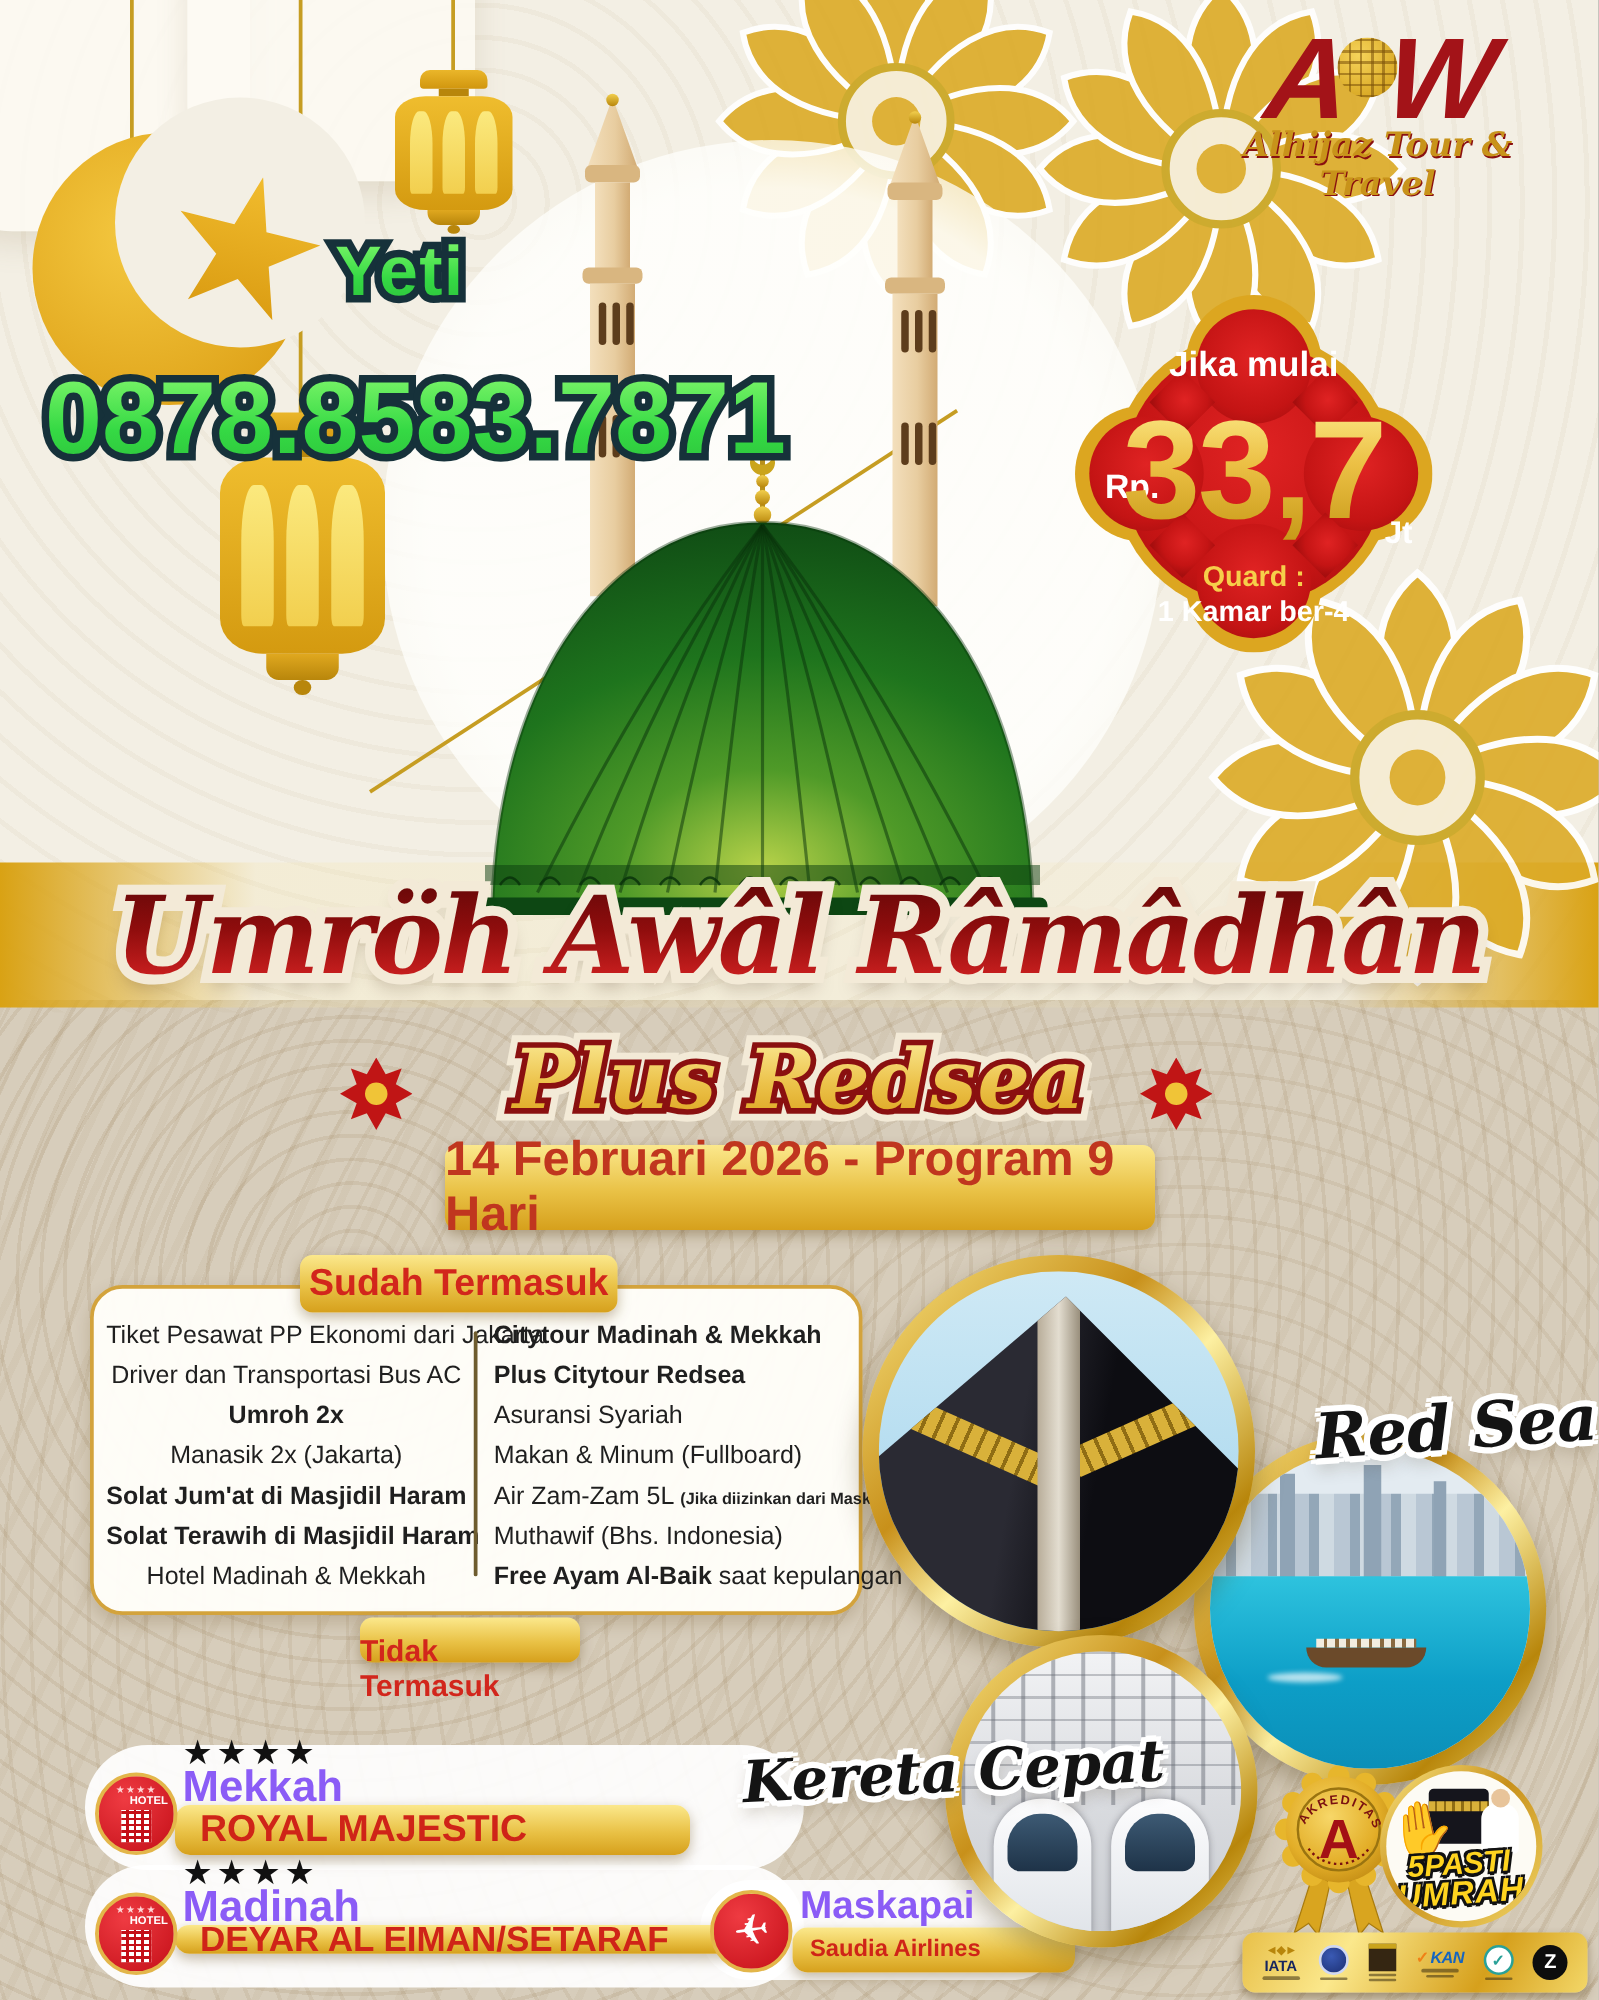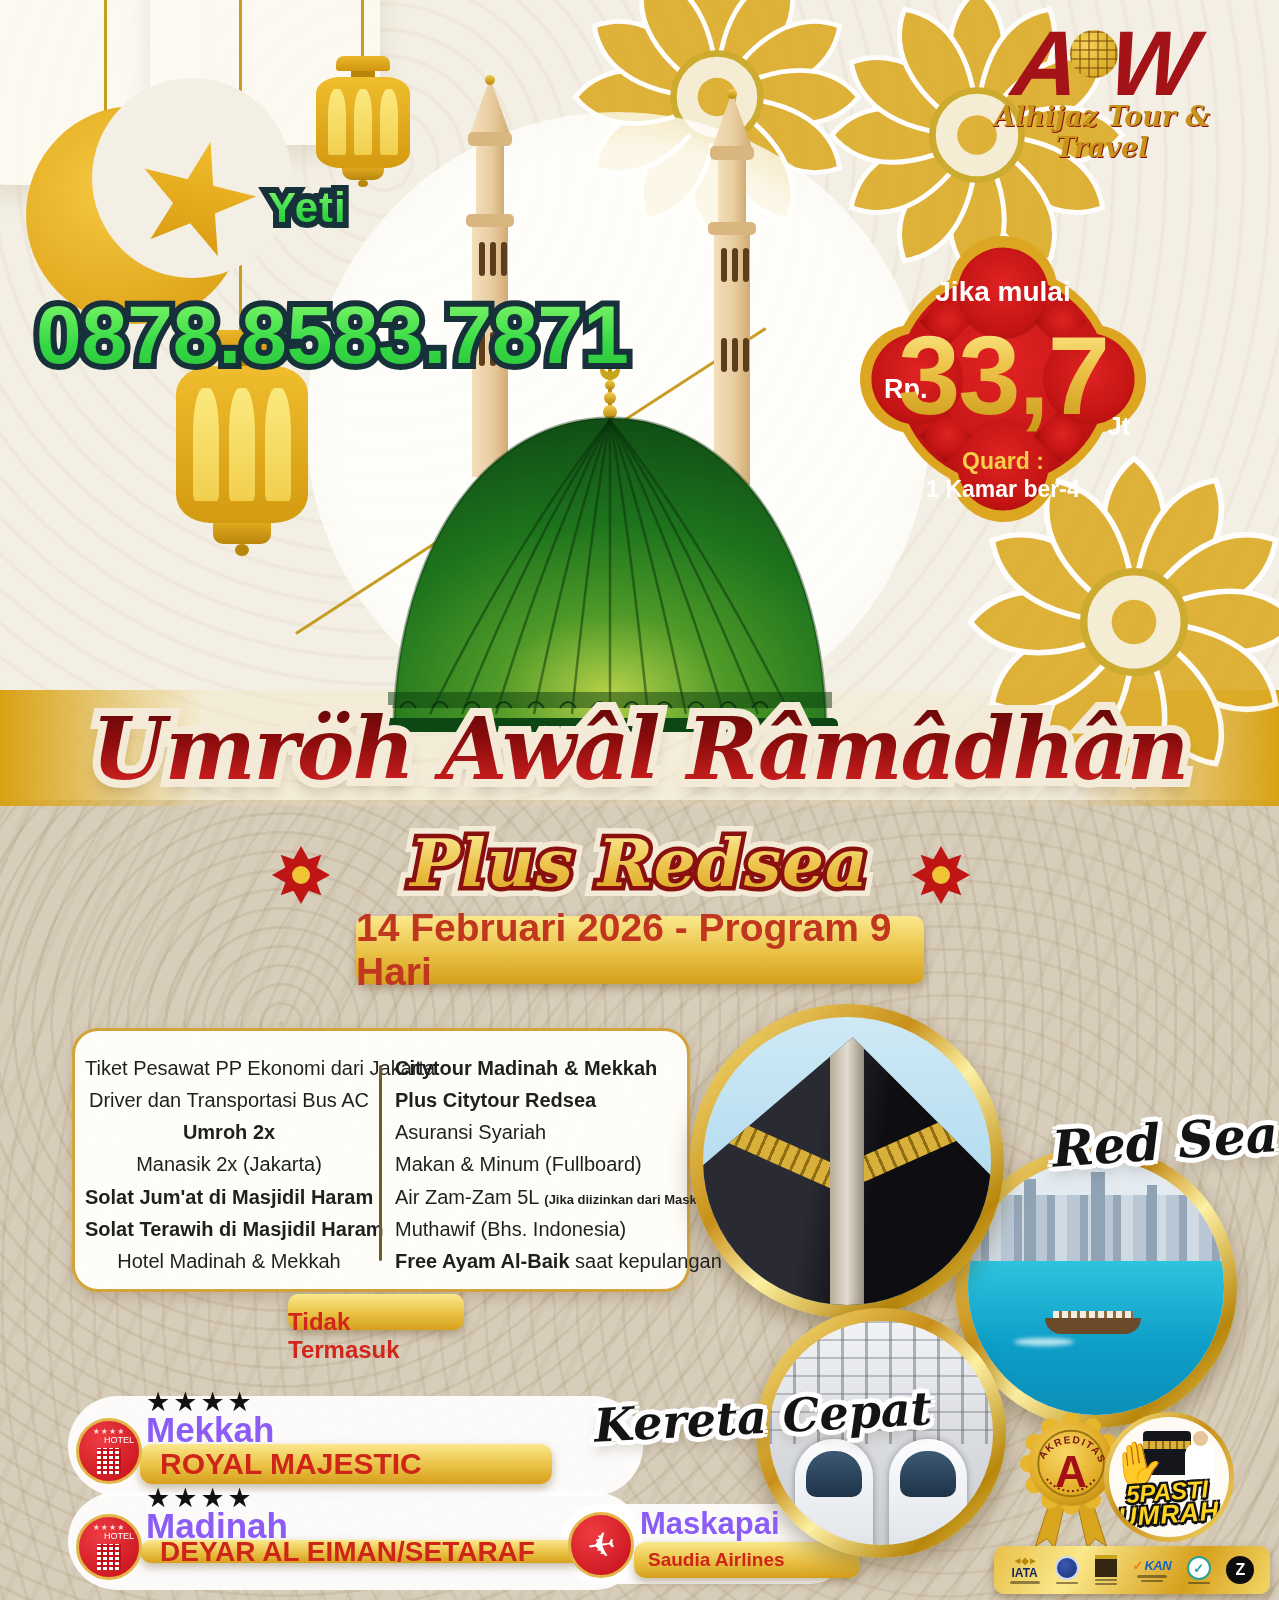--- a/index.html
+++ b/index.html
@@ -54,21 +54,21 @@
      background:radial-gradient(circle at 35% 30%,#f6d35a,#cf9a12);
      background-image:repeating-linear-gradient(0deg,rgba(122,80,8,.55) 0 2px,transparent 2px 9px),
                       repeating-linear-gradient(90deg,rgba(122,80,8,.55) 0 2px,transparent 2px 9px),
                       radial-gradient(circle at 35% 30%,#f6d35a,#cf9a12);}
   .logo-tag{font-family:"DejaVu Serif",serif;font-style:italic;font-weight:700;font-size:27px;color:#c8931a;
      text-shadow:1px 1px 0 #8a1010;margin-top:-4px;}
 
   
   .outlined{position:absolute;white-space:nowrap;z-index:6;font-weight:800;}
   .txt-layer{position:absolute;left:0;top:0;}
-  .yeti{left:268px;top:184px;font-size:42px;letter-spacing:1px;}
+  .yeti{left:268px;top:184px;font-size:56px;letter-spacing:1px;}
   .phone{left:36px;top:288px;font-size:82px;letter-spacing:0px;}
   .stroke-dark{-webkit-text-stroke:12px #16313a;color:transparent;}
   .fill-green{background:linear-gradient(180deg,#8cfc72,#35d944 60%,#2bbf3a);-webkit-background-clip:text;background-clip:text;color:transparent;}
 
   
   .price{position:absolute;left:860px;top:236px;width:286px;height:286px;z-index:6;}
   .price svg{position:absolute;inset:0;}
   .price div{position:absolute;text-align:center;font-weight:800;}
   .p-label{left:0;right:0;top:40px;font-size:28px;color:#fff;}
   .p-amount{left:0;right:0;top:84px;font-size:112px;line-height:1;letter-spacing:-2px;
@@ -160,21 +160,21 @@
      text-shadow:-4px -4px 0 #fff,4px -4px 0 #fff,-4px 4px 0 #fff,4px 4px 0 #fff,0 -5px 0 #fff,0 5px 0 #fff,-5px 0 0 #fff,5px 0 0 #fff,0 8px 14px rgba(60,40,10,.3);}
   .lbl-sea{left:1052px;top:1112px;font-size:50px;transform:rotate(-4deg);}
   .lbl-train{left:594px;top:1390px;font-size:46px;transform:rotate(-3deg);}
 
   
   .soft-pill{position:absolute;background:rgba(255,255,255,.92);border-radius:50px;z-index:7;}
   .hotel-icon{position:absolute;width:60px;height:60px;border-radius:50%;z-index:9;
      background:radial-gradient(circle at 35% 30%,#ef3b42,#c40f18);border:3px solid #e3b64a;
      display:flex;flex-direction:column;align-items:center;justify-content:center;color:#fff;}
   .hi-stars{font-size:8px;color:#ffd7d7;line-height:1;letter-spacing:1px;}
-  .hi-label{font-size:9px;font-weight:400;line-height:1.1;padding-left:20px;}
+  .hi-label{font-size:9px;font-weight:700;line-height:1.1;padding-left:20px;}
   .hi-bld{width:24px;height:26px;margin-top:2px;background:#fff;
      background-image:repeating-linear-gradient(0deg,transparent 0 3px,#c40f18 3px 5px),repeating-linear-gradient(90deg,transparent 0 4px,#c40f18 4px 6px);}
   .stars-row{position:absolute;z-index:9;font-size:27px;color:#111;letter-spacing:3px;white-space:nowrap;}
   .city-label{position:absolute;z-index:9;font-size:35px;font-weight:700;color:#8b5cf6;white-space:nowrap;}
   .hotel-banner{justify-content:flex-start;padding-left:20px;border-radius:12px;}
   .hotel-name{font-size:30px;font-weight:800;color:#cf2418;letter-spacing:0;white-space:nowrap;}
   .air-icon{position:absolute;width:60px;height:60px;border-radius:50%;z-index:9;
      background:radial-gradient(circle at 35% 30%,#ef3b42,#c40f18);border:3px solid #e3b64a;
      display:flex;align-items:center;justify-content:center;}
   .air-glyph{font-size:34px;color:#fff;transform:scaleX(-1) rotate(8deg);line-height:1;}
@@ -483,20 +483,23 @@
     <div class="inc-col inc-right">
       <div class="inc-item b">Citytour Madinah &amp; Mekkah</div>
       <div class="inc-item b">Plus Citytour Redsea</div>
       <div class="inc-item">Asuransi Syariah</div>
       <div class="inc-item">Makan &amp; Minum (Fullboard)</div>
       <div class="inc-item"><span>Air Zam-Zam 5L</span> <span class="inc-note">(Jika diizinkan dari Maskapai)</span></div>
       <div class="inc-item">Muthawif (Bhs. Indonesia)</div>
       <div class="inc-item"><b>Free Ayam Al-Baik</b><span> saat kepulangan</span></div>
     </div>
   </div>
+  <div class="gold-pill pill-inc">
+    <span class="pill-head">Sudah Termasuk</span>
+  </div>
 
   <div class="gold-pill pill-exc">
     <span class="pill-head-sm">Tidak Termasuk</span>
   </div>
 
   <div class="photo ph-sea">
     <div class="photo-inner">
       <div class="sea-sky"></div>
       <div class="sea-city"></div>
       <div class="sea-tower" style="left:22%;top:8%;width:12px;height:34%;"></div>

